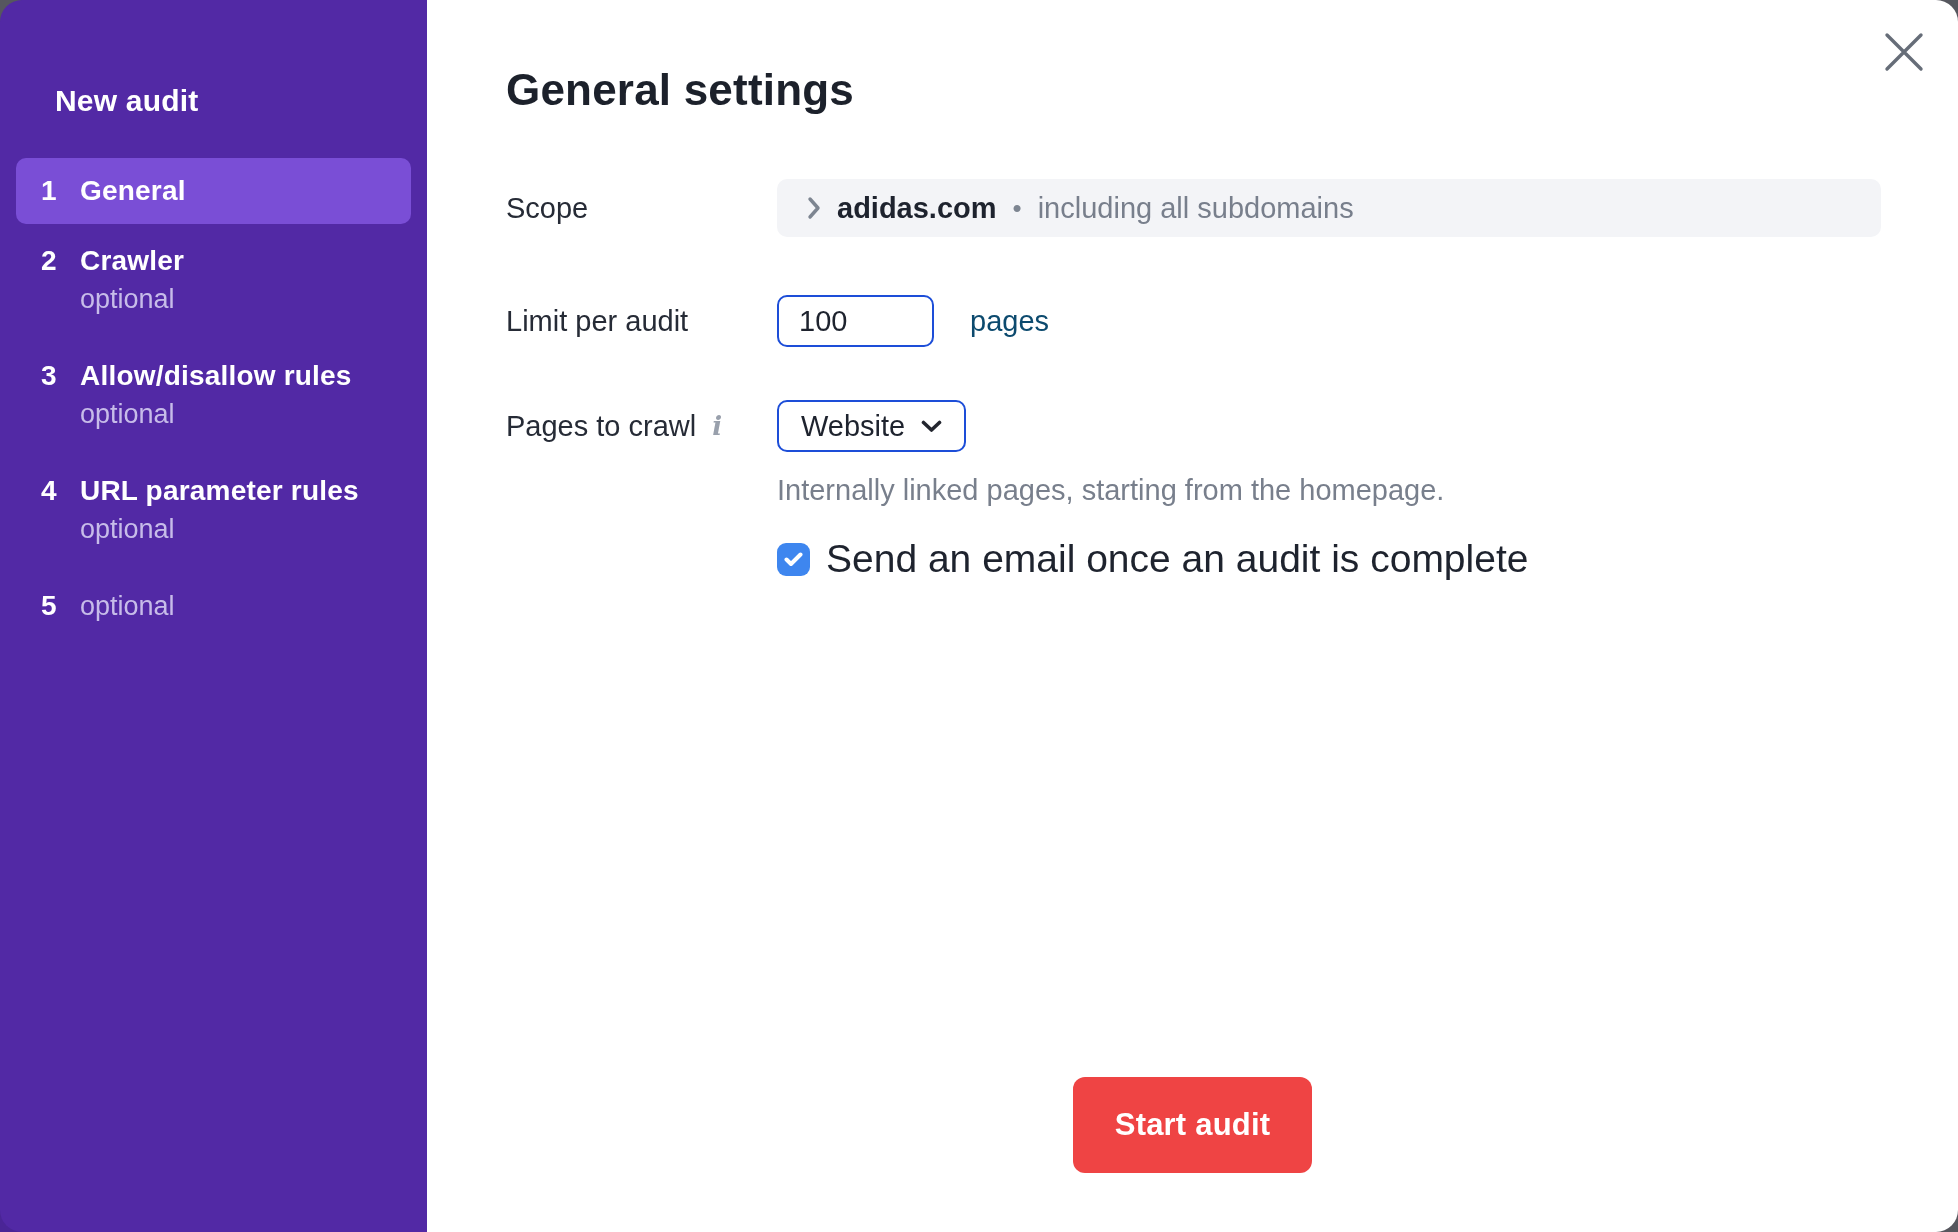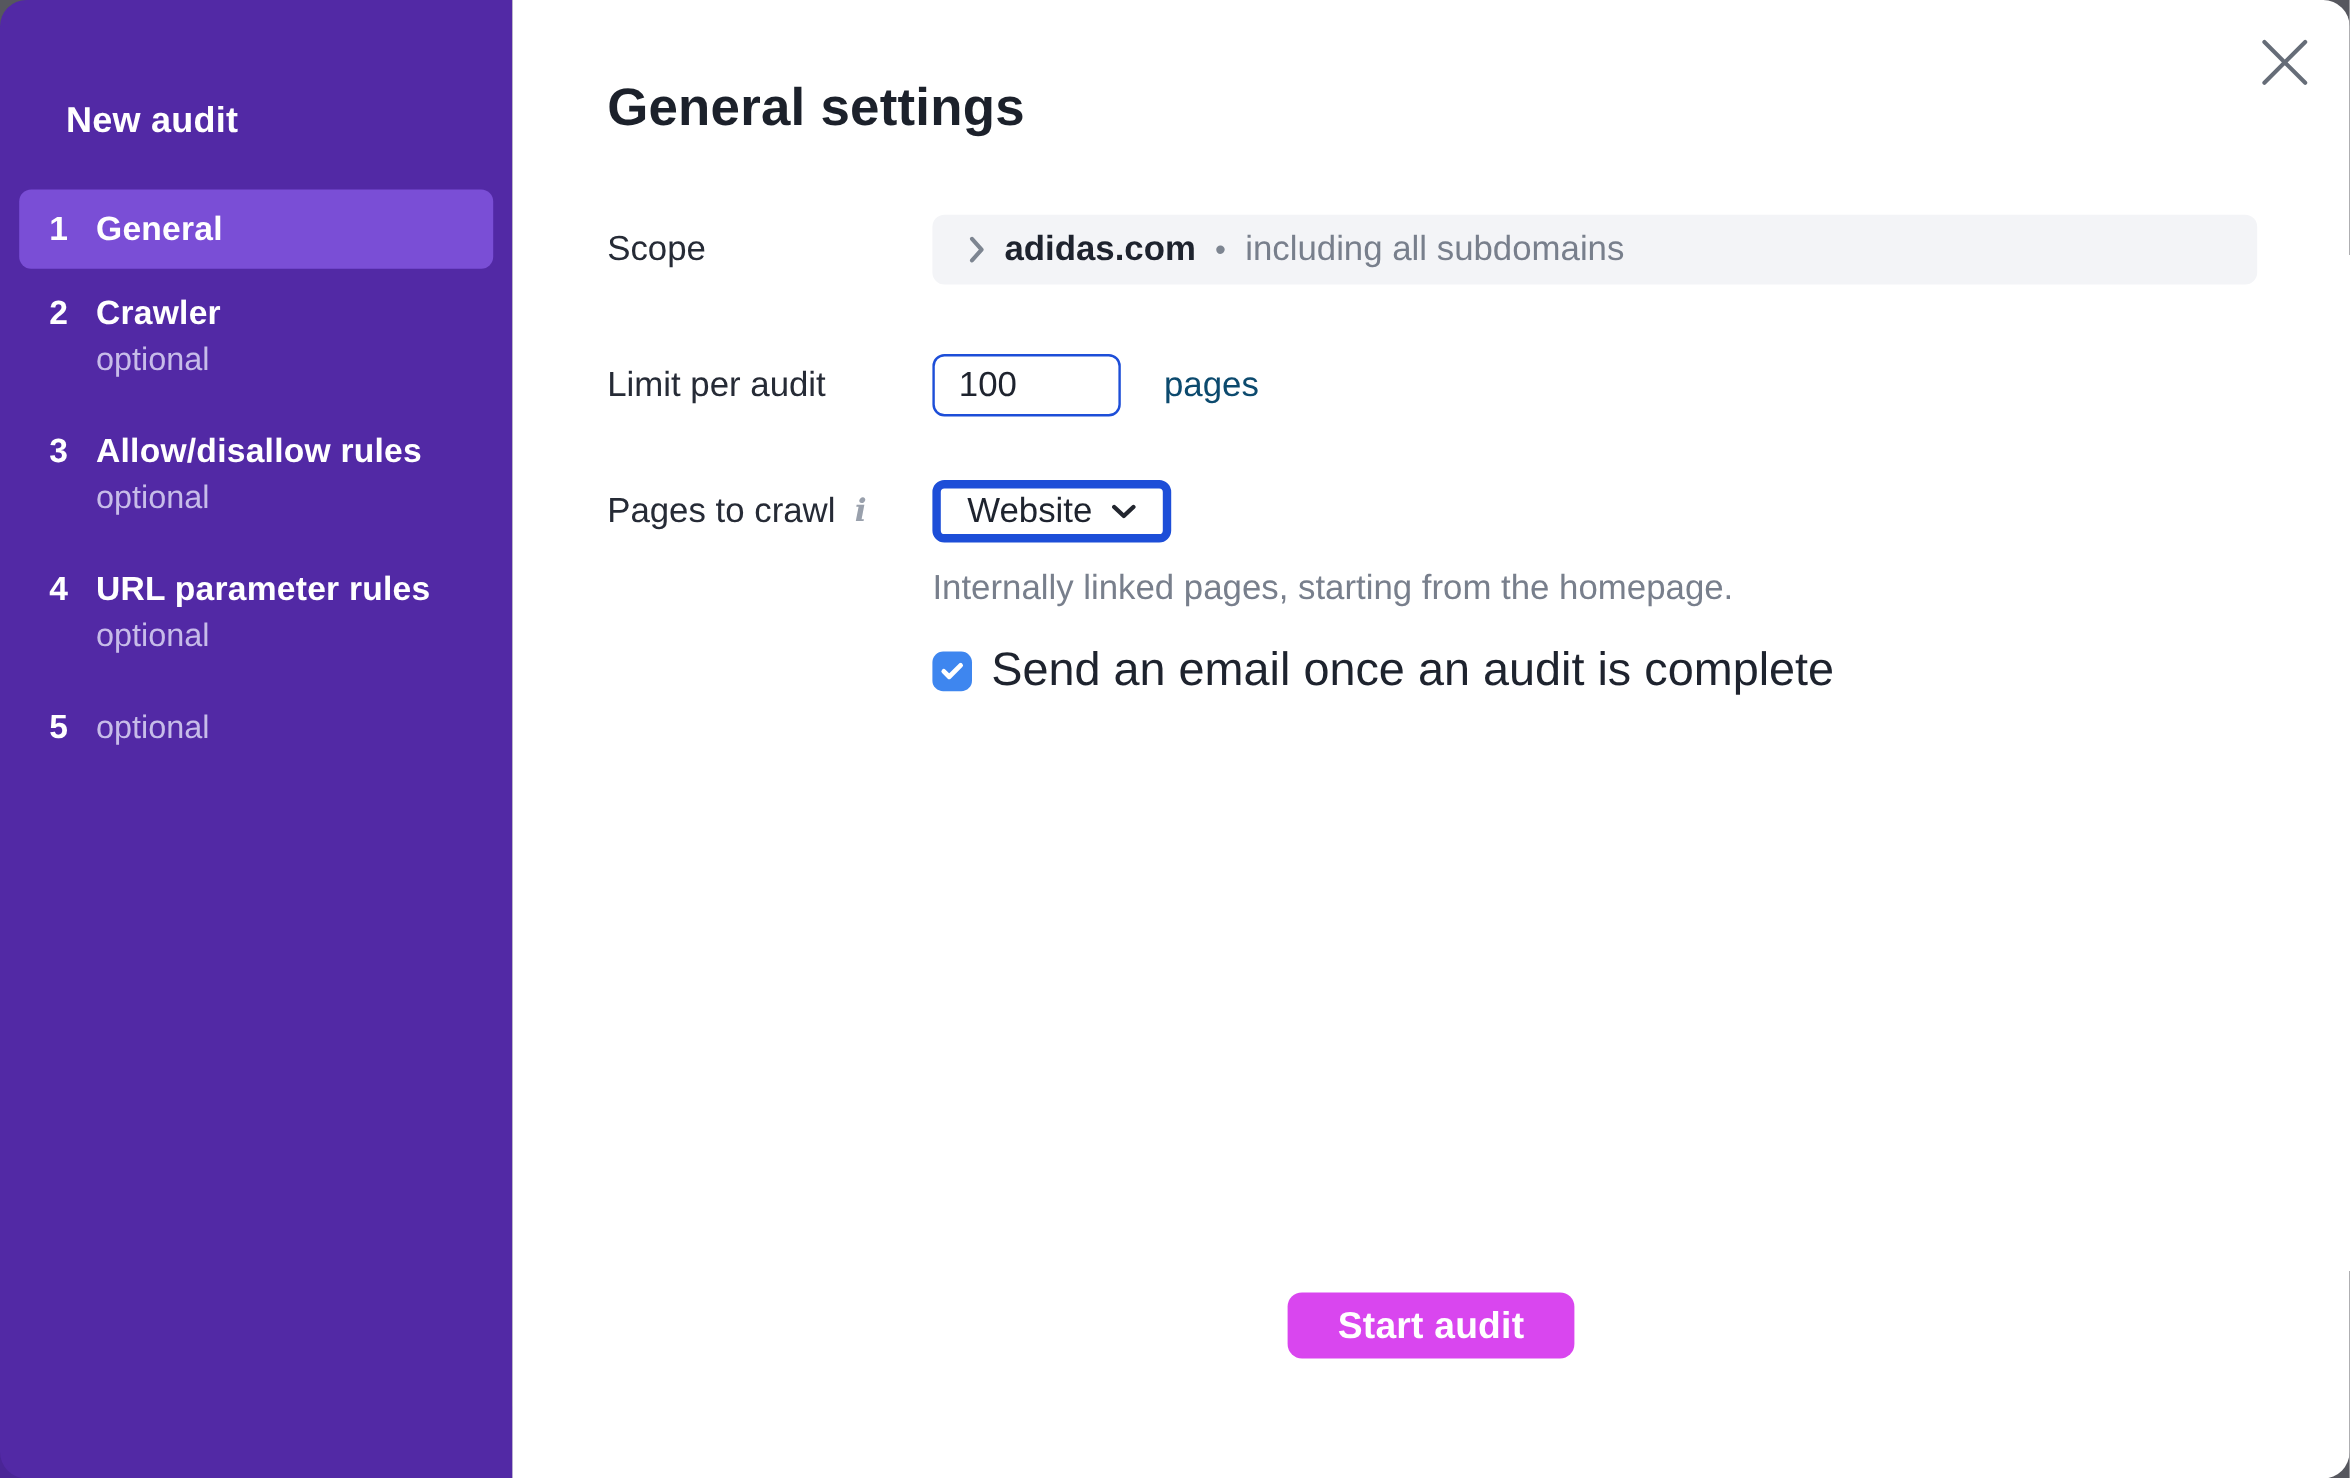--- a/index.html
+++ b/index.html
@@ -124,21 +124,21 @@
   .row-pages { margin-top: 53px; }
   .info-icon {
     font-family: "DejaVu Serif", serif;
     font-style: italic; font-weight: 700;
     font-size: 26px; color: #99A0AC;
     margin-left: 16px;
     line-height: 1;
   }
   .select-btn {
     height: 52px;
-    border: 7px solid #1d4ed8;
+    border: 2px solid #1d4ed8;
     border-radius: 10px;
     background: #fff;
     display: inline-flex; align-items: center;
     padding: 0 22px;
     font-size: 29px; color: #1E232E;
     font-family: "Liberation Sans", sans-serif;
     gap: 16px;
     cursor: pointer;
   }
   .help-text {
@@ -162,23 +162,23 @@
     margin-left: 16px;
     cursor: pointer;
   }
 
   .footer {
     position: absolute;
     top: 1077px; left: 0; right: 0;
     text-align: center;
   }
   .start-btn {
-    height: 55px;
+    height: 96px;
     padding: 0 42px;
-    background: #d946ef;
+    background: #ef4444;
     color: #fff;
     border: none;
     border-radius: 12px;
     font-size: 31px; font-weight: 700;
     font-family: "Liberation Sans", sans-serif;
     letter-spacing: .2px;
     cursor: pointer;
   }
 </style>
 </head>

